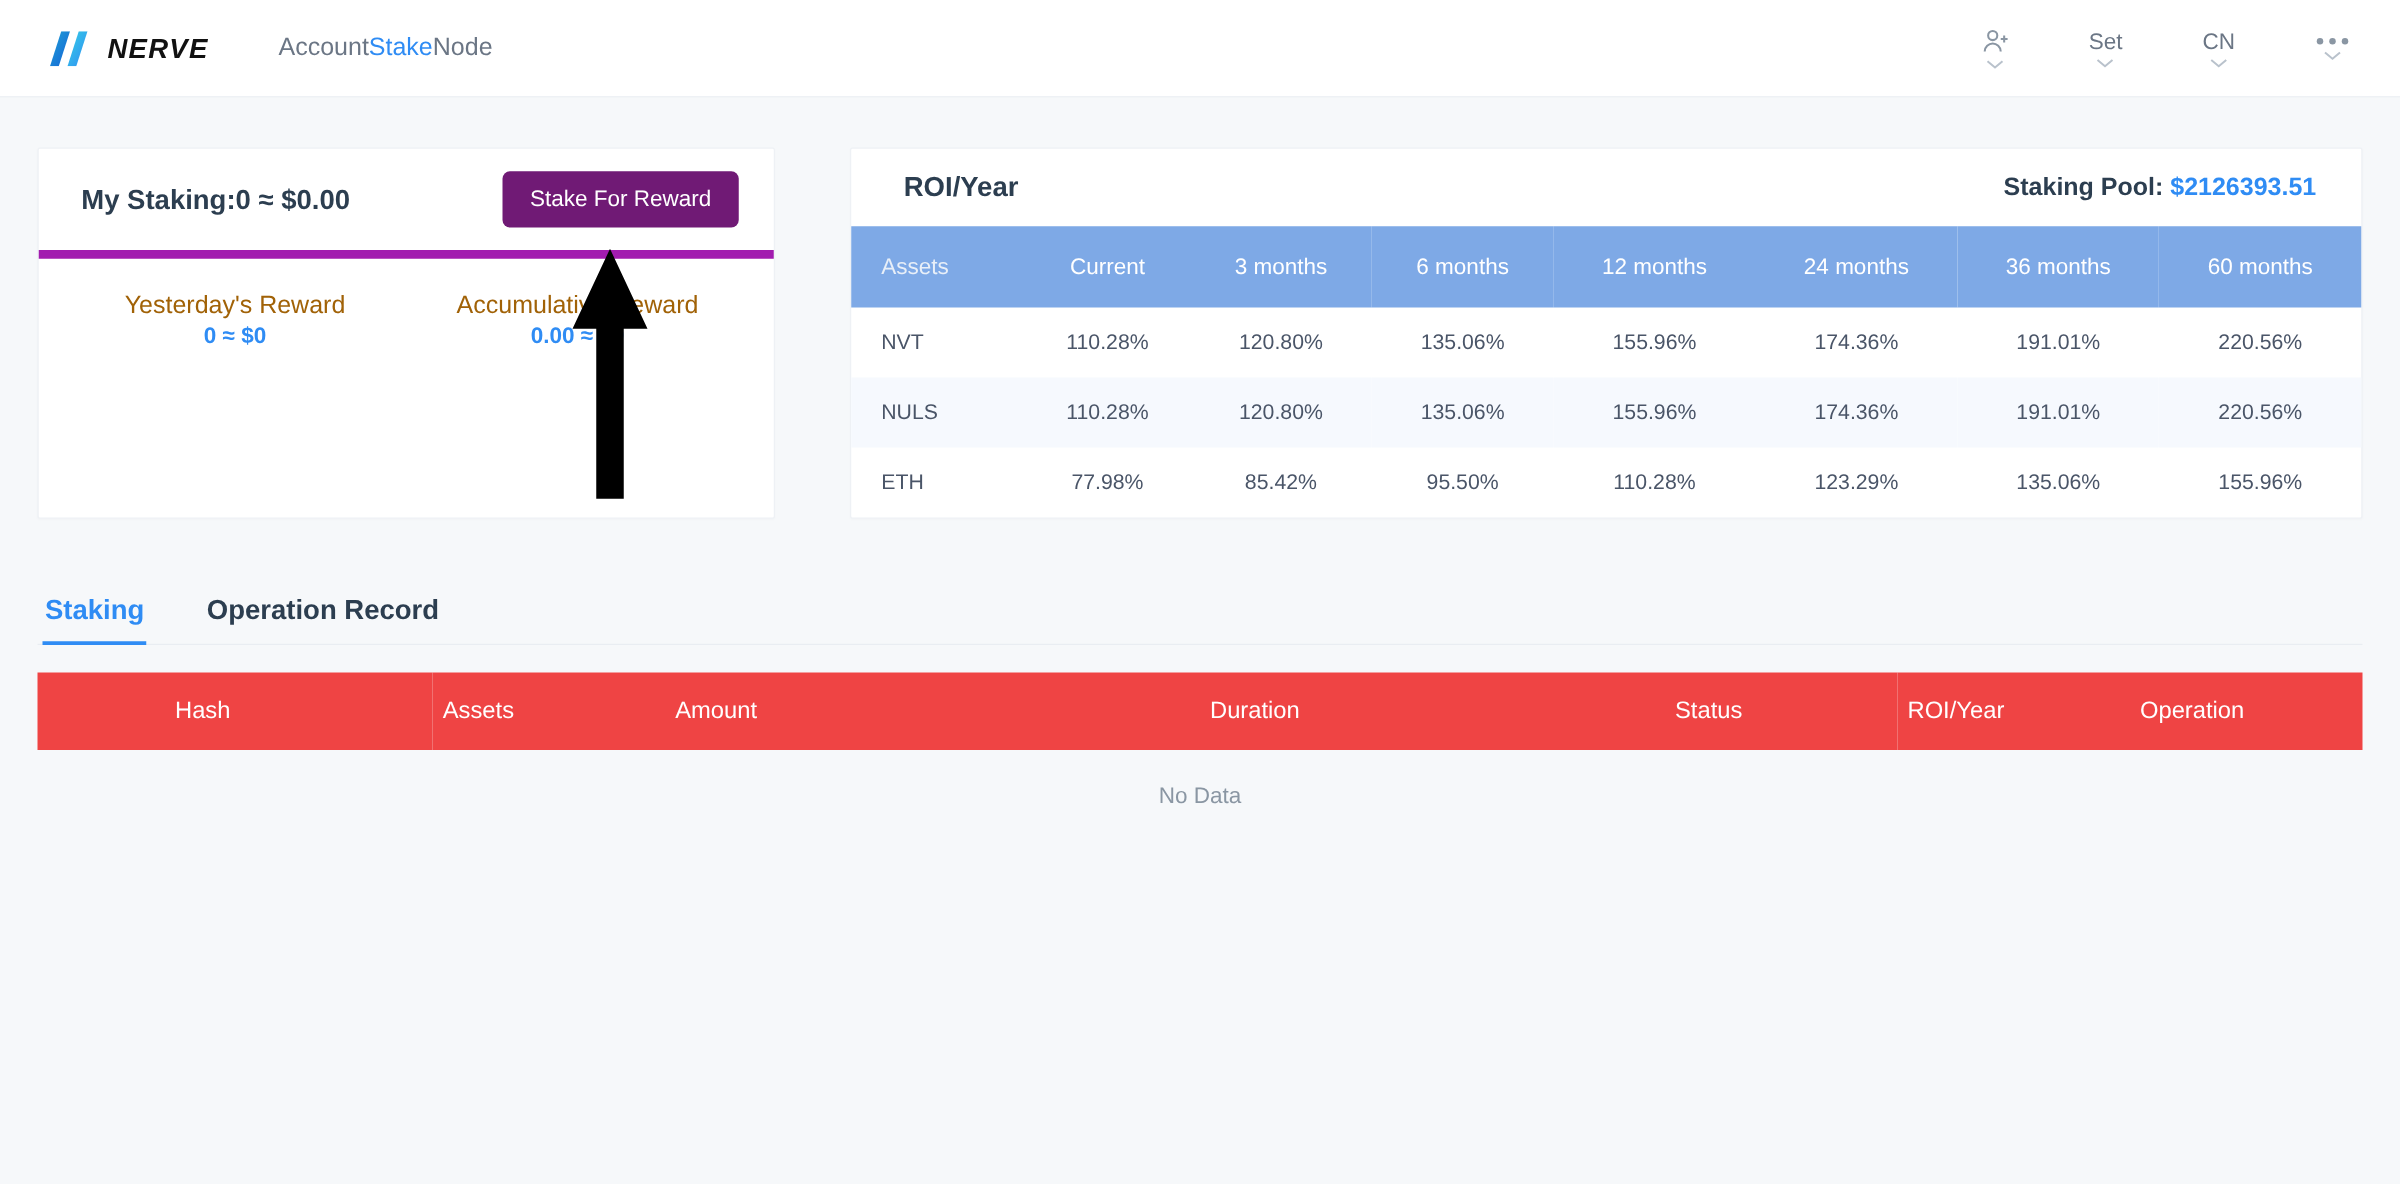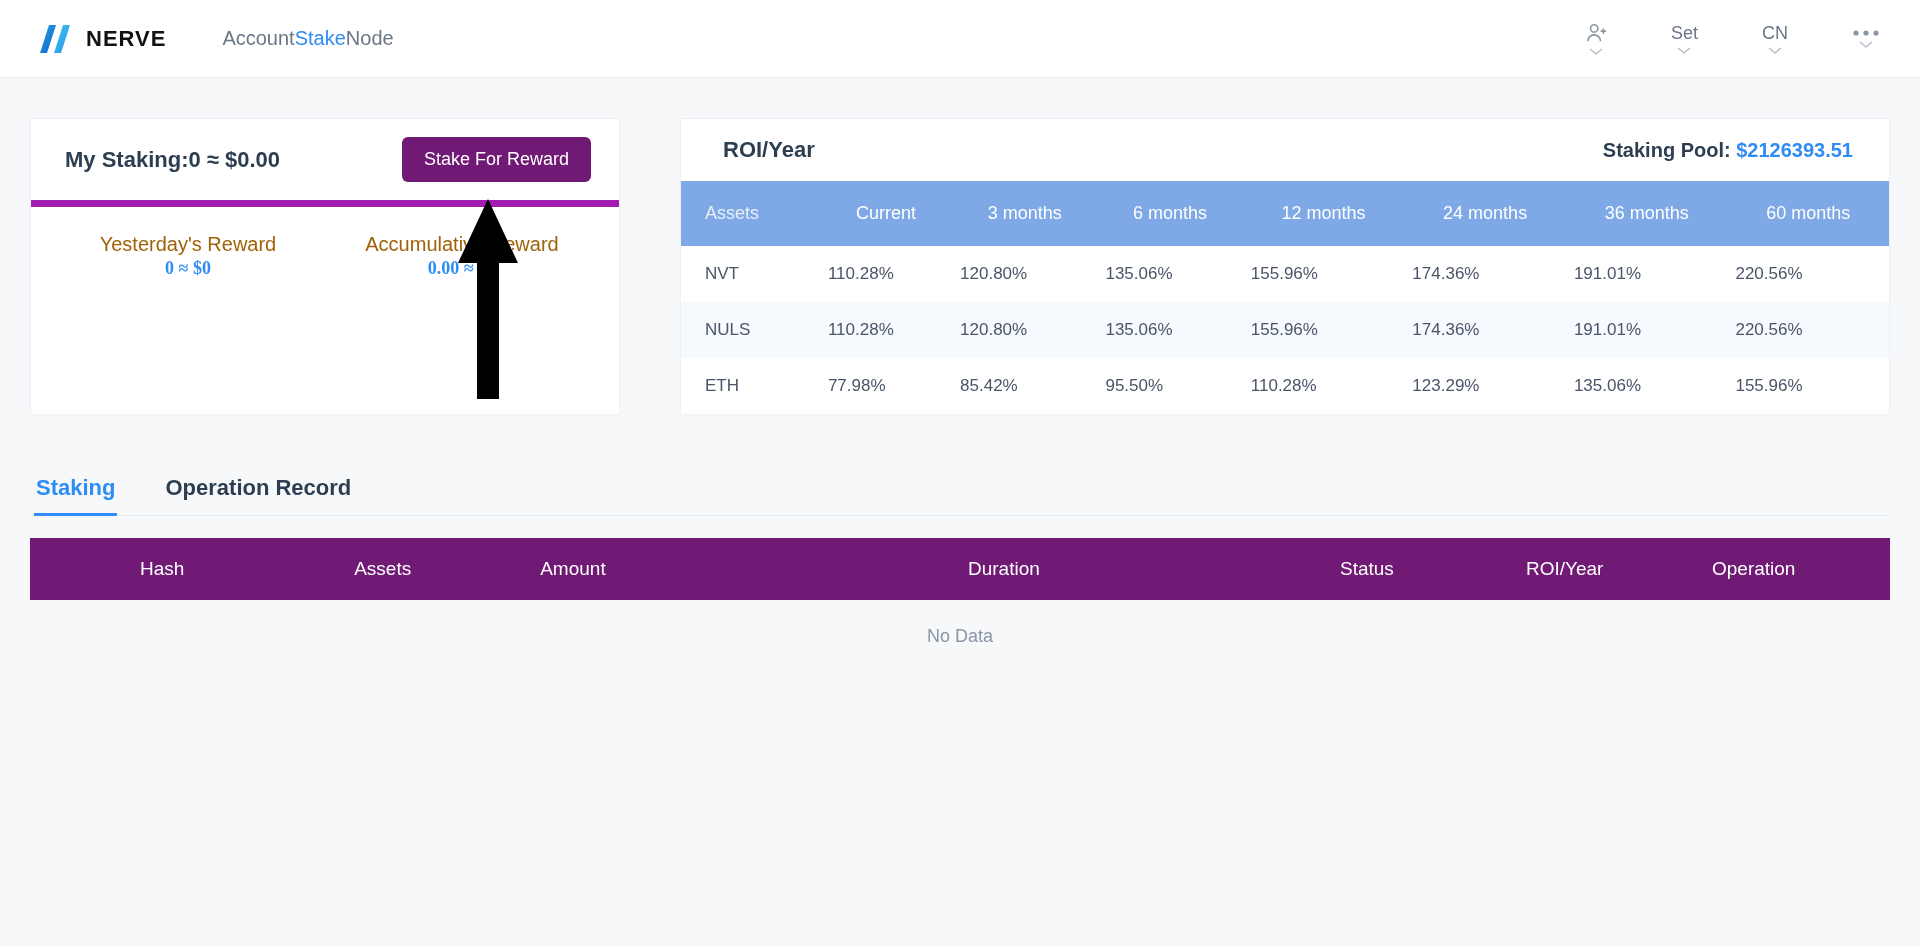--- a/index.html
+++ b/index.html
@@ -25,20 +25,21 @@
     align-items: center;
     gap: 10px;
     cursor: pointer;
   }
   .logo-mark { width: 36px; height: 28px; }
   .logo-text {
     font-weight: 800;
     font-size: 22px;
     letter-spacing: 1px;
     color: #111;
+    font-style: italic;
   }
   .nav-links {
     display: flex;
     margin-left: 56px;
   }
   .nav-link {
     font-size: 20px;
     color: #6b7685;
     cursor: pointer;
   }
@@ -120,21 +121,21 @@
   }
   .rewards-row {
     display: flex;
     padding: 26px 20px 0 20px;
   }
   .reward-col {
     flex: 1;
     text-align: center;
   }
   .reward-label { font-size: 20px; color: #a16207; }
-  .reward-value { font-size: 18px; color: #2f8cf4; font-weight: 600; margin-top: 2px; font-family: Liberation Serif, serif; }
+  .reward-value { font-size: 18px; color: #2f8cf4; font-weight: 600; margin-top: 2px; }
 
   .arrow-annotation {
     position: absolute;
     top: 80px;
     left: 422px;
     width: 70px;
     height: 220px;
     pointer-events: none;
   }
 
@@ -157,21 +158,21 @@
     font-size: 18px;
     padding: 22px 8px;
     text-align: center;
     white-space: nowrap;
   }
   .roi-table th:first-child { text-align: left; padding-left: 24px; color: #e8eff8; }
   .roi-table td {
     padding: 18px 8px;
     font-size: 17px;
     color: #4a5568;
-    text-align: left;
+    text-align: center;
     white-space: nowrap;
   }
   .roi-table td:first-child { text-align: left; padding-left: 24px; }
   .roi-table tbody tr:nth-child(even) { background: #f6f9fe; }
 
   
   .tabs-row {
     display: flex;
     gap: 46px;
     margin-top: 50px;
@@ -185,21 +186,21 @@
     padding: 10px 2px 12px 2px;
     cursor: pointer;
     border-bottom: 3px solid transparent;
     margin-bottom: -1px;
   }
   .tab.active { color: #2f8cf4; border-bottom-color: #2f8cf4; }
 
   
   .stk-table { width: 100%; border-collapse: collapse; margin-top: 22px; }
   .stk-table thead th {
-    background: #701a75;
+    background: #ef4444;
     color: #ffffff;
     font-weight: 500;
     font-size: 19px;
     padding: 20px 8px;
     text-align: left;
     margin-left: 28px;
   }
   .stk-table thead th:first-child { padding-left: 110px; }
   .no-data {
     text-align: center;

